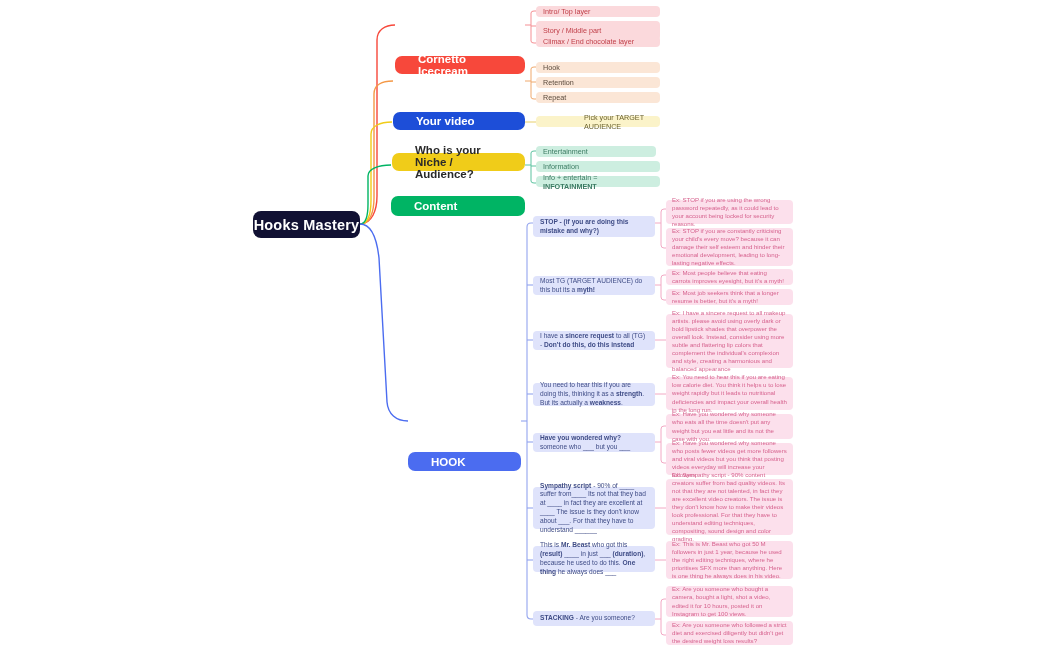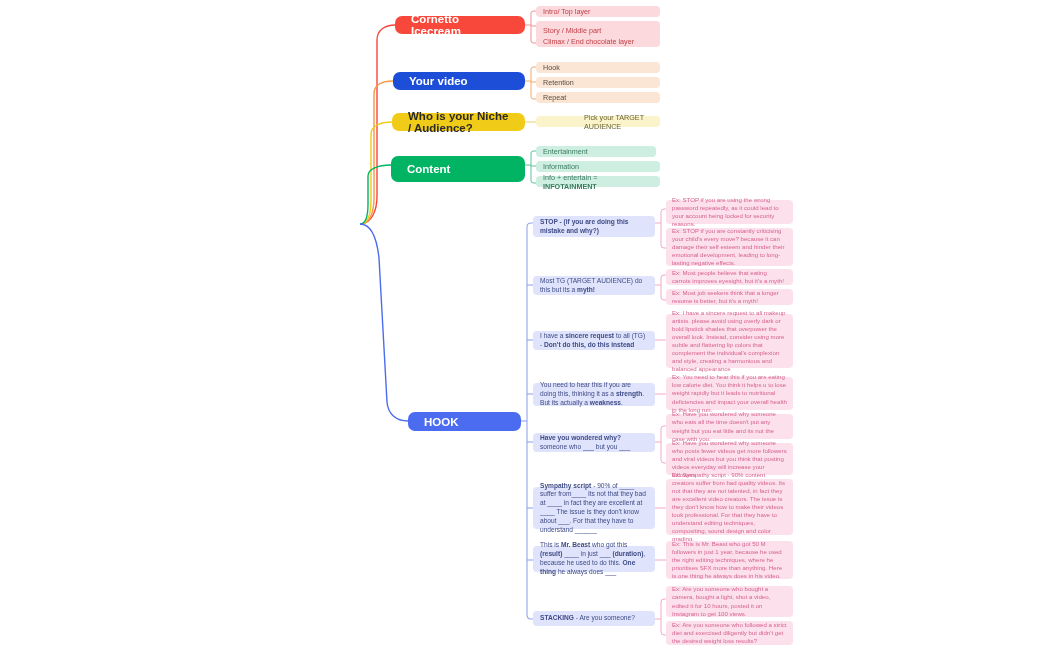--- a/index.html
+++ b/index.html
@@ -16,22 +16,22 @@
   
   .root{
     background:#111133;color:#ffffff;border-radius:8px;
     display:flex;align-items:center;justify-content:center;
     font-size:14.5px;font-weight:700;letter-spacing:.2px;
   }
 
   
   .l1{
     display:flex;align-items:center;
-    padding:0 16px;color:#ffffff;
-    font-size:11.5px;font-weight:700;border-radius:7px;
+    padding:0 23px;color:#ffffff;
+    font-size:11.5px;font-weight:700;border-radius:7px;margin-top:40px;
   }
   .l1.red{background:#f7483b;}
   .l1.orange{background:#1d4ed8;text-align:right;}
   .l1.yellow{background:#f0cc19;color:#2a2a2a;}
   .l1.green{background:#00b464;}
   .l1.blue{background:#4b6cf0;}
 
   
   .l2{
     display:flex;align-items:center;
@@ -124,20 +124,23 @@
     <path d="M655 508 L666 508" stroke="#f2a8c4" stroke-width="1" fill="none"></path>
 
     <path d="M655 560 L666 560" stroke="#f2a8c4" stroke-width="1" fill="none"></path>
 
     <path d="M655 619 L661 619" stroke="#f2a8c4" stroke-width="1" fill="none"></path>
     <path d="M661 602 L661 632" stroke="#f2a8c4" stroke-width="1" fill="none"></path>
     <path d="M661 602 q0 -3 3 -3 L666 599" stroke="#f2a8c4" stroke-width="1" fill="none"></path>
     <path d="M661 632 q0 3 3 3 L666 635" stroke="#f2a8c4" stroke-width="1" fill="none"></path>
   </svg>
 
+  <div class="node root" style="left:253px;top:211px;width:107px;height:27px;">
+    <span>Hooks Mastery</span>
+  </div>
 
   <div class="node l1 red" style="left:395px;top:16px;width:130px;height:18px;">
     <span>Cornetto Icecream</span>
   </div>
   <div class="node l2 red" style="left:536px;top:6px;width:124px;height:11px;">
     <span>Intro/ Top layer</span>
   </div>
   <div class="node l2 red" style="left:536px;top:21px;width:124px;height:19px;">
     <span>Story / Middle part</span>
   </div>
@@ -158,21 +161,21 @@
     <span>Repeat</span>
   </div>
 
   <div class="node l1 yellow" style="left:392px;top:113px;width:133px;height:18px;">
     <span>Who is your Niche / Audience?</span>
   </div>
   <div class="node l2 yellow" style="left:536px;top:116px;width:124px;height:11px;">
     <span>Pick your TARGET AUDIENCE</span>
   </div>
 
-  <div class="node l1 green" style="left:391px;top:156px;width:134px;height:26px;">
+  <div class="node l1 green" style="left:391px;top:156px;width:134px;height:20px;">
     <span>Content</span>
   </div>
   <div class="node l2 green" style="left:536px;top:146px;width:120px;height:11px;">
     <span>Entertainment</span>
   </div>
   <div class="node l2 green" style="left:536px;top:161px;width:124px;height:11px;">
     <span>Information</span>
   </div>
   <div class="node l2 green" style="left:536px;top:176px;width:124px;height:11px;">
     <span>Info + entertain = <span class="bold">INFOTAINMENT</span></span>

